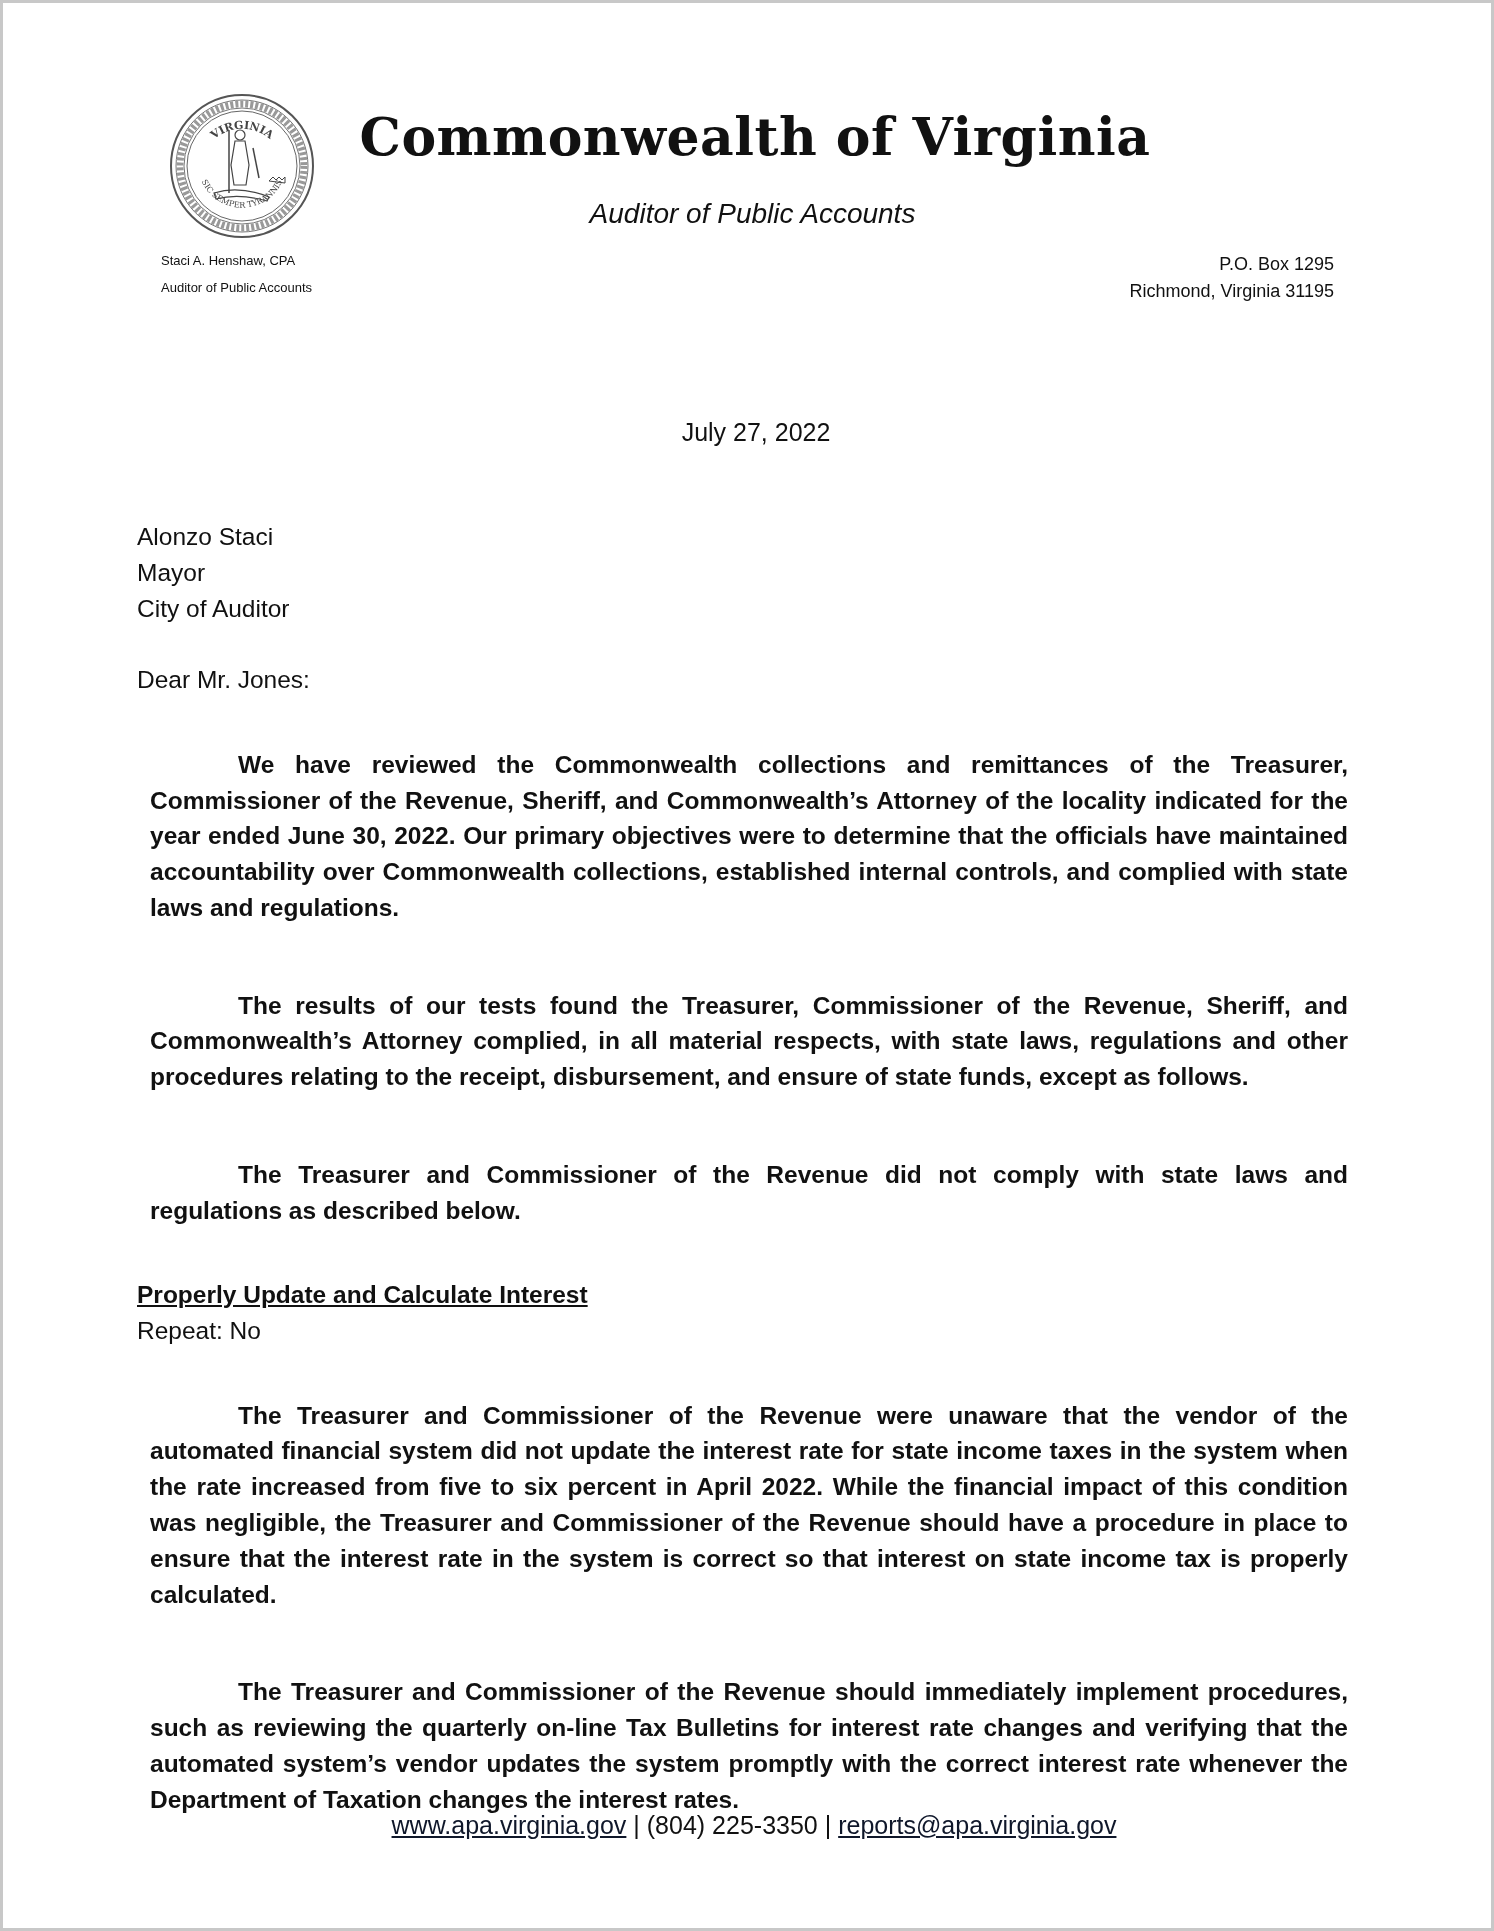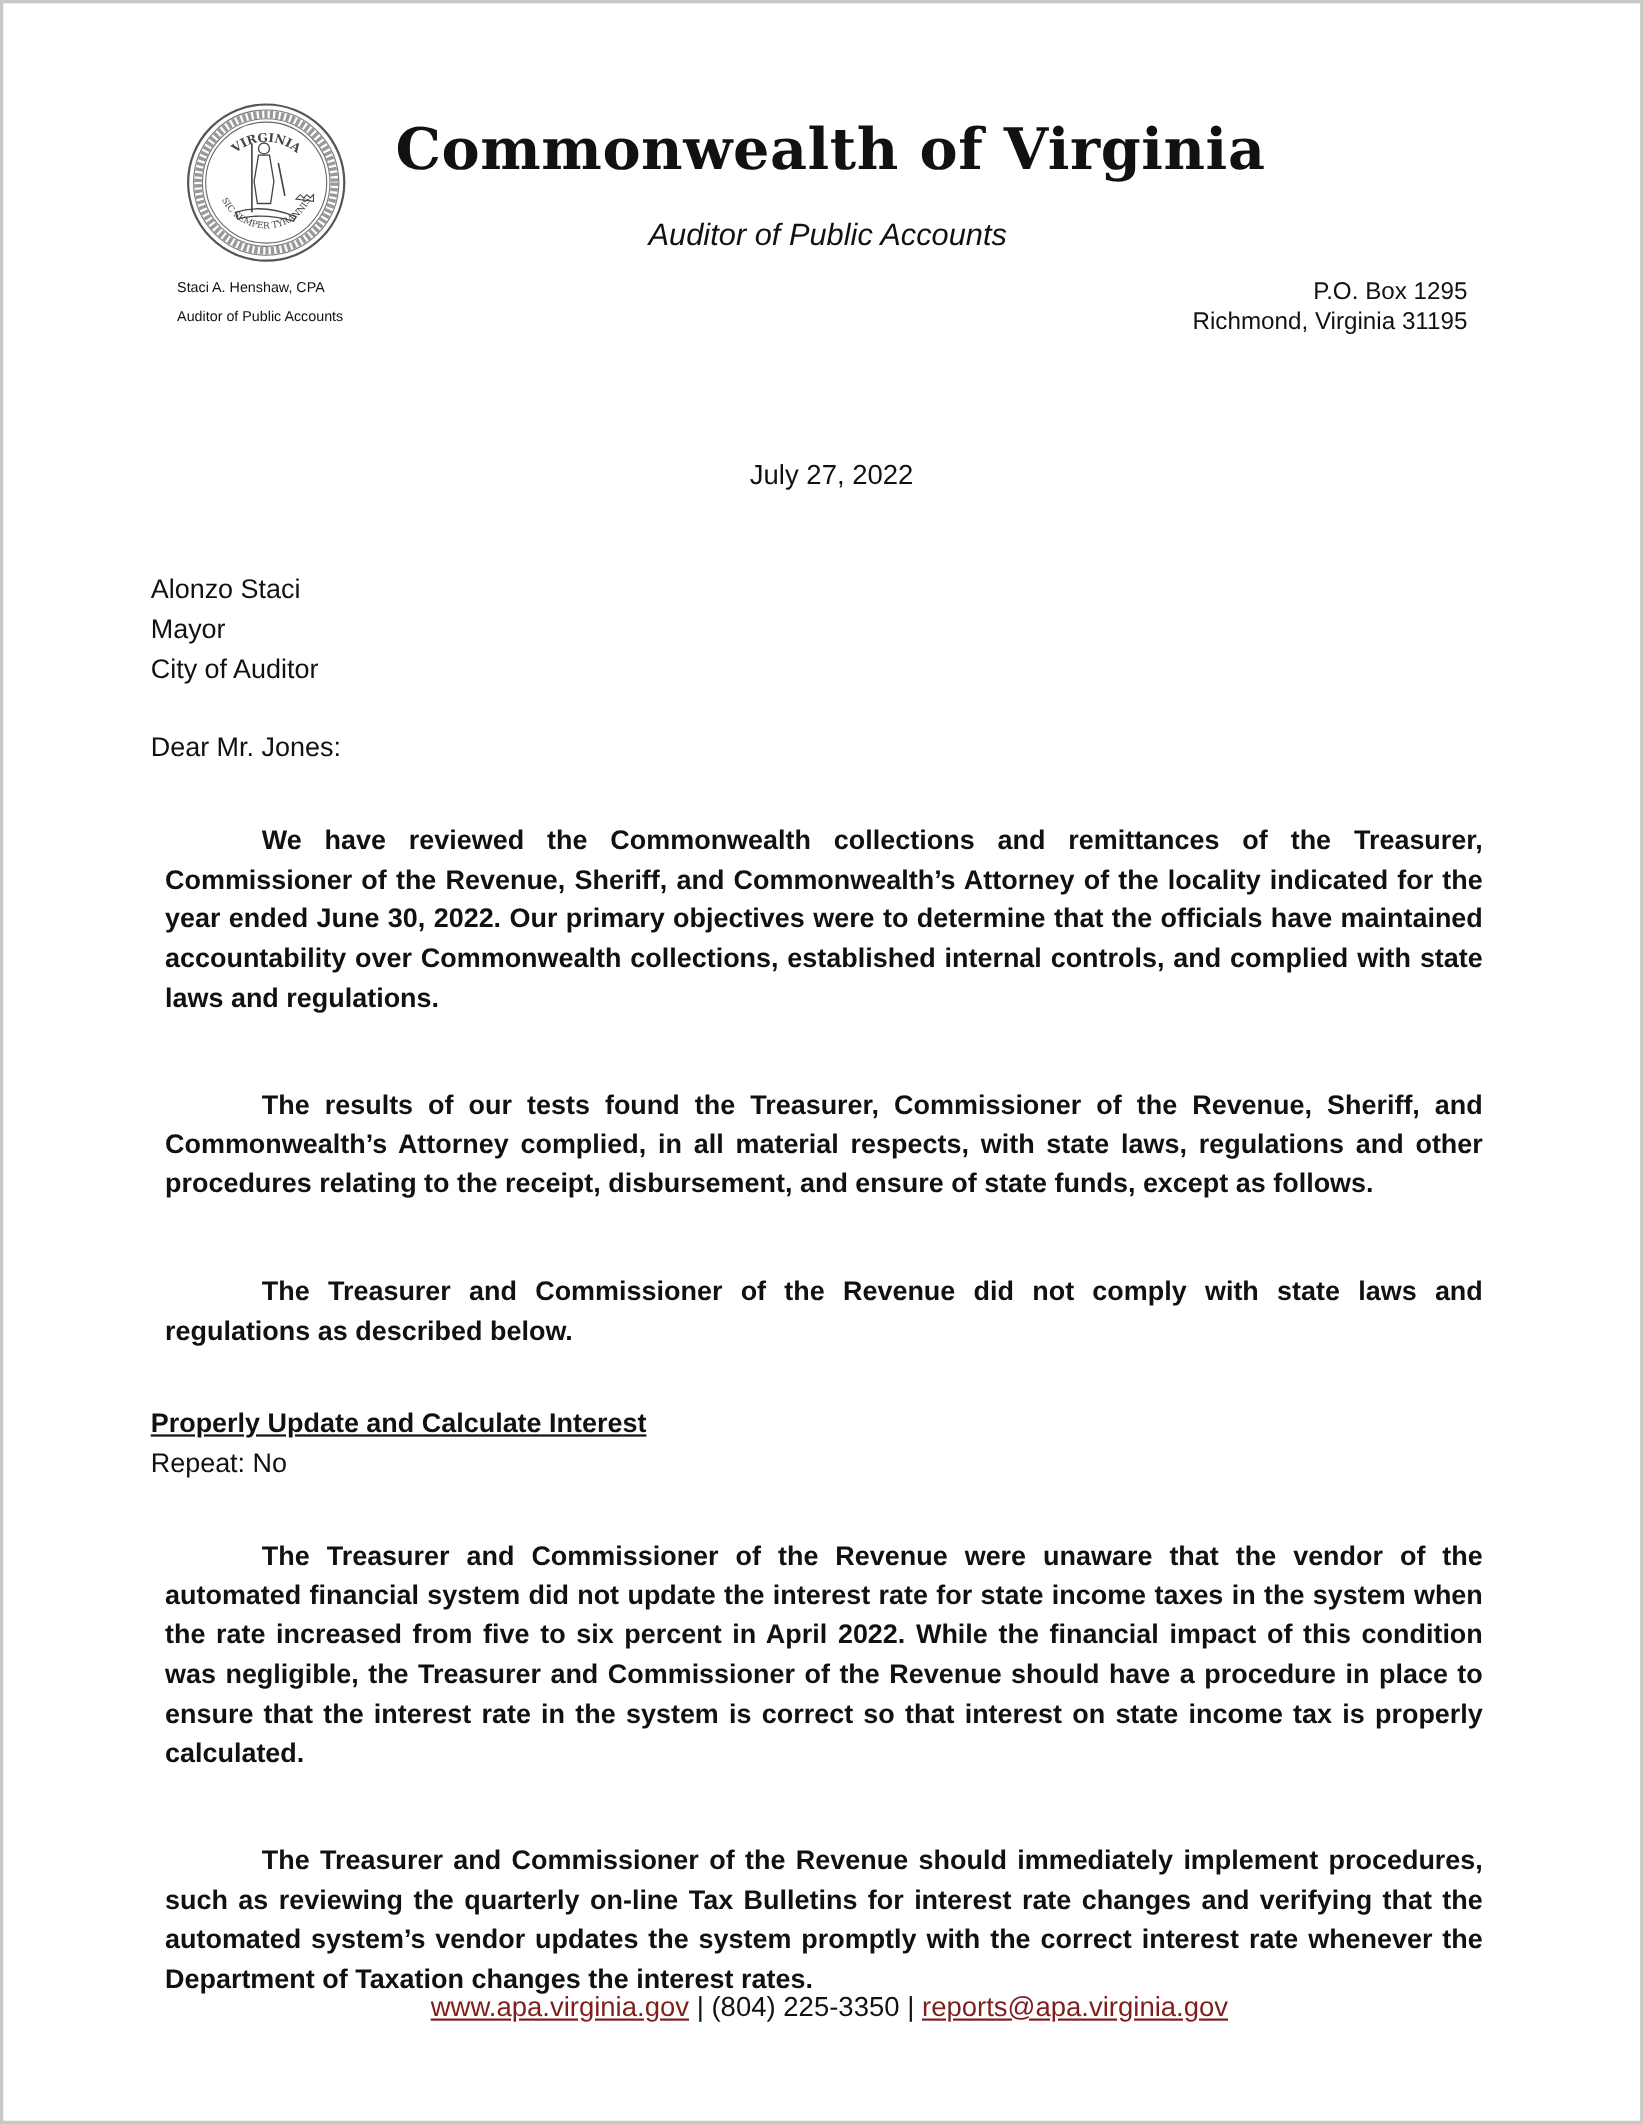--- a/index.html
+++ b/index.html
@@ -25,41 +25,41 @@
   }
   .subtitle {
     position: absolute; left: 0; width: 1494px; top: 193px;
     text-align: center; font-style: italic; font-size: 28px; line-height: 36px;
     padding-left: 5px; box-sizing: border-box;
   }
   .hdr-left {
     position: absolute; left: 158px; top: 244px; font-size: 13px; line-height: 27px;
   }
   .hdr-right {
-    position: absolute; right: 157px; top: 248px; font-size: 22px; line-height: 27px;
+    position: absolute; right: 157px; top: 248px; font-size: 18px; line-height: 27px;
     text-align: right;
   }
   .date {
     position: absolute; left: 0; width: 1494px; top: 411px; text-align: center;
     font-size: 25px; line-height: 36px; padding-left: 12px; box-sizing: border-box;
   }
   .body {
     position: absolute; left: 134px; width: 1224px; top: 516px;
     font-size: 24.5px; line-height: 35.8px;
   }
   .line { display: block; white-space: nowrap; }
   .para { text-align: justify; text-align-last: left; margin: 13px; font-weight: bold; }
   .indent { text-indent: 88px; }
   .gap { height: 35.8px; }
   .heading { font-weight: bold; text-decoration: underline; }
   .footer {
     position: absolute; left: 0; width: 1494px; top: 1806px; text-align: center;
     font-size: 25px; line-height: 32px; padding-left: 8px; box-sizing: border-box;
   }
-  .footer a { color: #7f1d1d; text-decoration: underline; }
+  .footer a { color: #0f172a; text-decoration: underline; }
   .footer .sep { color: #111; }
 </style>
 </head>
 <body>
 
 <div class="page">
 
   <div class="seal">
     <svg width="146" height="146" viewBox="0 0 146 146">
       <circle cx="73" cy="73" r="71" fill="none" stroke="#555" stroke-width="2"></circle>

